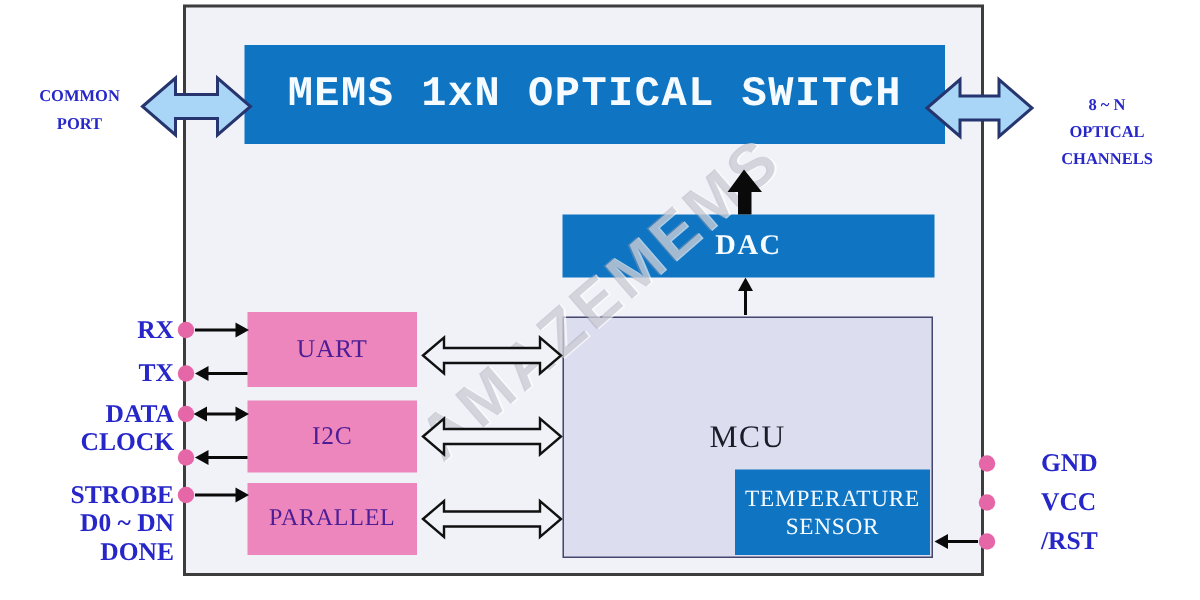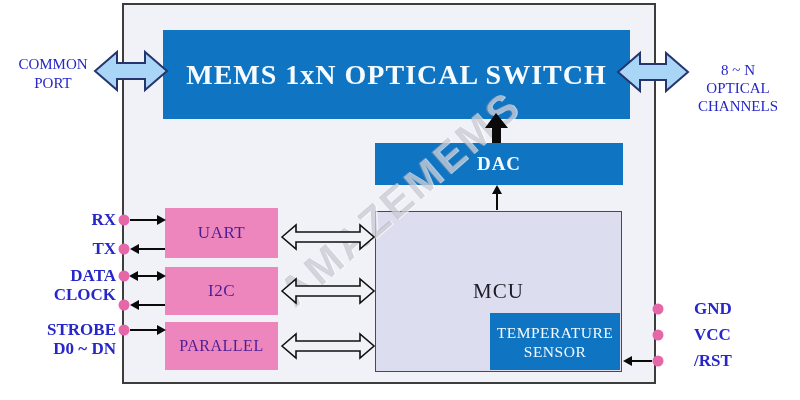--- a/index.html
+++ b/index.html
@@ -10,22 +10,22 @@
   }
   .boundary {
     position:absolute; left:122px; top:3px; width:534px; height:381px;
     background:#f1f2f8; border:2px solid #3d3d3d; box-sizing:border-box;
   }
   .blue-block {
     position:absolute; background:#0f75c3; color:#f6fbff;
     display:flex; align-items:center; justify-content:center;
     text-align:center; box-sizing:border-box;
   }
-  .switch-block { left:163px; top:30px; width:467px; height:89px;
-    font-size:28px; font-weight:600; letter-spacing:1px; }
+  .switch-block { left:163px; top:30px; width:467px; height:66px;
+    font-size:28px; font-weight:600; letter-spacing:1px;font-family:Liberation Mono, monospace; }
   .dac-block { left:375px; top:143px; width:248px; height:42px;
     font-size:19px; font-weight:600; letter-spacing:1px; }
   .mcu-block {
     position:absolute; left:375px; top:211px; width:247px; height:161px;
     background:#dcddef; border:1.5px solid #44466e; box-sizing:border-box;
     display:flex; align-items:center; justify-content:center;
     color:#1c1c28; font-size:21px; letter-spacing:1px;
   }
   .temp-block {
     position:absolute; right:1px; bottom:1px; width:130px; height:57px;
@@ -35,21 +35,21 @@
   }
   .pink-block {
     position:absolute; left:165px; width:113px; background:#ec86bc;
     color:#4c1d95; display:flex; align-items:center; justify-content:center;
     font-size:17px; letter-spacing:0.5px;
   }
   .uart { top:208px; height:50px; }
   .i2c  { top:267px; height:48px; }
   .parallel { top:322px; height:48px; font-size:16px; }
   .port-label {
-    position:absolute; color:#2626c9; font-weight:normal; font-size:15px;
+    position:absolute; color:#2626c9; font-weight:bold; font-size:11px;
     text-align:center; line-height:19px;
   }
   .common { left:10px; top:55px; width:86px; }
   .channels { left:686px; top:61px; width:104px; line-height:18px; }
   .pin-label {
     position:absolute; color:#2626c9; font-weight:bold; font-size:17px;
     line-height:20px; white-space:nowrap;
   }
   .pin-left { left:0; width:116px; text-align:right; }
   .pin-right { left:694px; text-align:left; }
@@ -106,20 +106,21 @@
     <div>OPTICAL</div>
     <div>CHANNELS</div>
   </div>
 
   <div class="pin-label pin-left" style="top:210px">RX</div>
   <div class="pin-label pin-left" style="top:239px">TX</div>
   <div class="pin-label pin-left" style="top:266px">DATA</div>
   <div class="pin-label pin-left" style="top:285px">CLOCK</div>
   <div class="pin-label pin-left" style="top:320px">STROBE</div>
   <div class="pin-label pin-left" style="top:339px">D0 ~ DN</div>
+  <div class="pin-label pin-left" style="top:358px">DONE</div>
 
   <div class="pin-label pin-right" style="top:299px">GND</div>
   <div class="pin-label pin-right" style="top:325px">VCC</div>
   <div class="pin-label pin-right" style="top:351px">/RST</div>
 
   <div class="watermark">AMAZEMEMS</div>
 
   <svg class="overlay" width="800" height="400" viewBox="0 0 800 400">
 
     <polygon points="95,71 117,52 117,63 145,63 145,52 167,71 145,90 145,79 117,79 117,90" fill="#a9d6f6" stroke="#27356e" stroke-width="2"></polygon>

